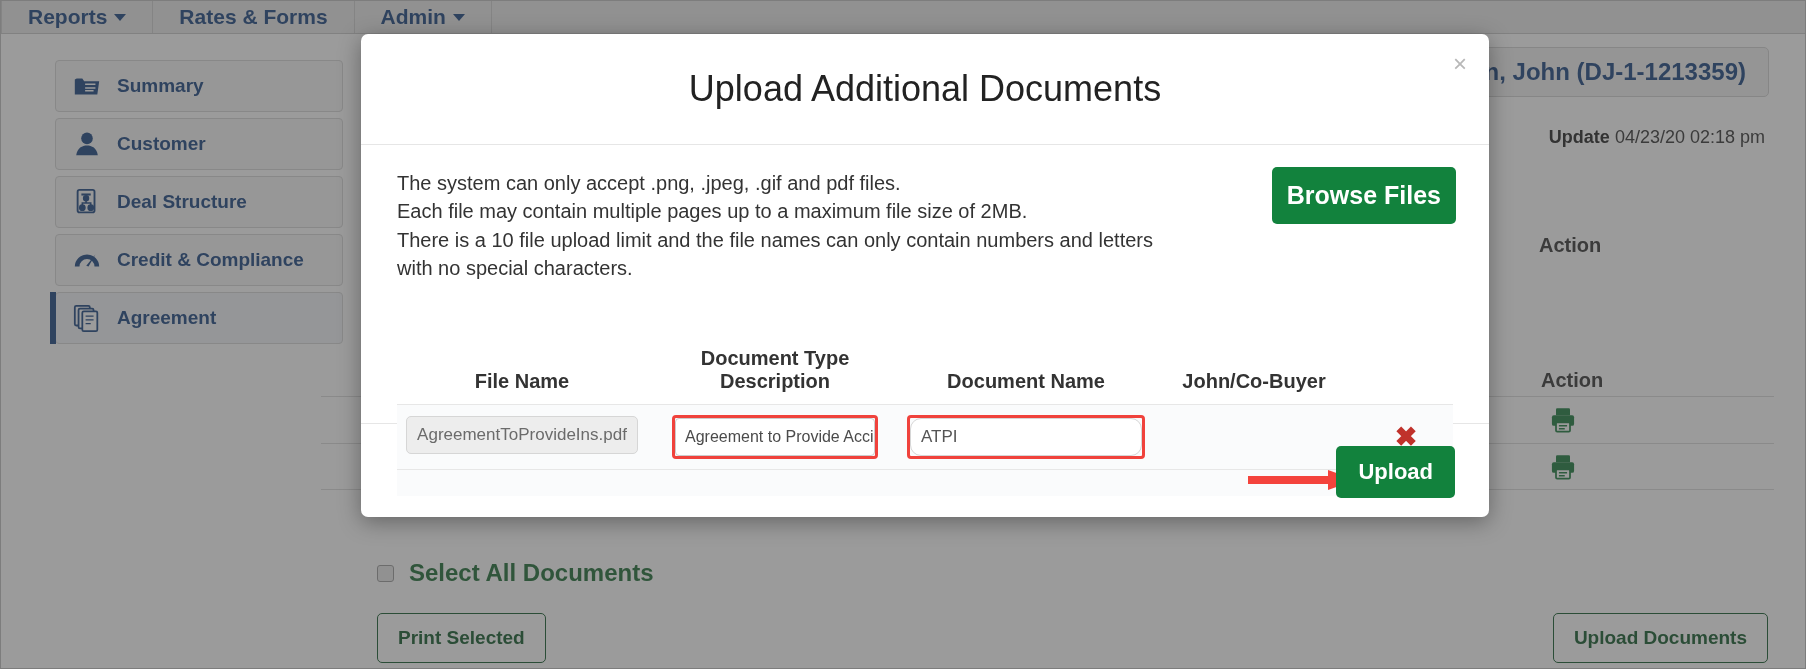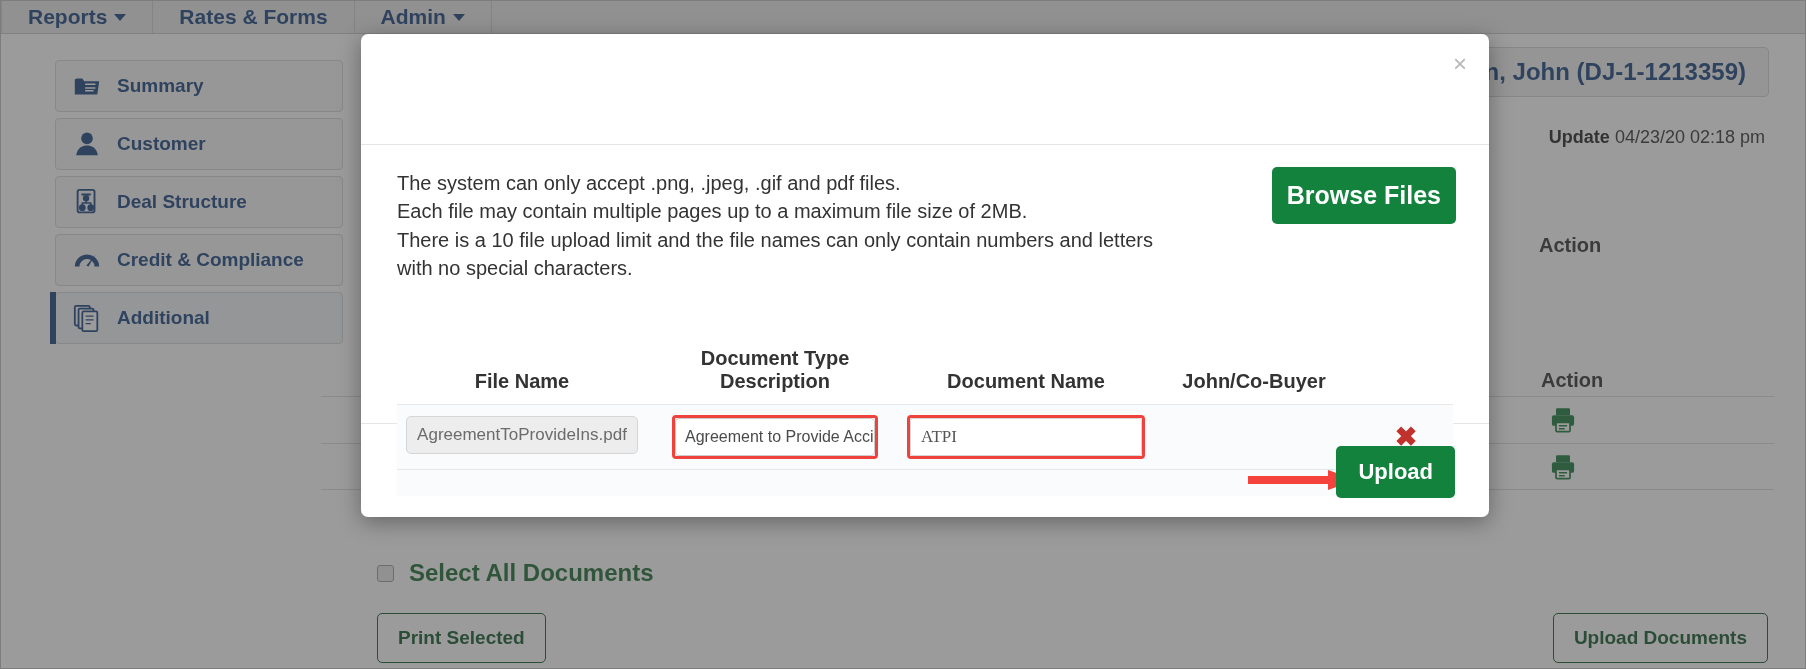--- a/index.html
+++ b/index.html
@@ -249,22 +249,22 @@
     border: 1px solid #ccc;
     border-radius: 4px;
     padding: 0 9px;
     font-size: 16px; color: #4b4b4b;
     white-space: nowrap; overflow: hidden;
   }
   .docname-input {
     width: 232px; height: 38px;
     background: #fff;
     border: 1px solid #d6d6d6;
-    border-radius: 3px;
-    font-family: Liberation Serif, serif;
+    border-radius: 11px;
+    font-family: Liberation Sans, sans-serif;
     font-size: 17px; color: #555;
     padding: 0 10px;
     outline: none;
   }
   .delete-x {
     font-size: 27px; font-weight: bold; color: #c0322b;
     cursor: pointer; line-height: 1;
   }
 
   .modal-footer {
@@ -350,21 +350,21 @@
 
       <div class="side-item active">
         <span class="side-icon">
           <svg viewBox="0 0 32 32" fill="none" stroke="#1a4480" stroke-width="1.9">
             <rect x="3" y="3" width="16" height="21" rx="1.5"></rect>
             <rect x="7" y="6" width="16" height="21" rx="1.5" fill="#ffffff"></rect>
             <rect x="11" y="9" width="16" height="21" rx="1.5" fill="#ffffff"></rect>
             <path d="M14.5 14 H23 M14.5 18 H23 M14.5 22 H20" stroke-width="1.5"></path>
           </svg>
         </span>
-        <span class="side-label">Additional</span>
+        <span class="side-label">Agreement</span>
       </div>
     </div>
 
     <div class="deal-pill">
       <span>en, John (DJ-1-1213359)</span>
     </div>
 
     <div class="deal-update">
       <b>Update</b>
       <span>04/23/20 02:18 pm</span>
@@ -405,20 +405,21 @@
     <button class="btn-outline-green" id="print-selected-btn">Print Selected</button>
 
     <button class="btn-outline-green" id="upload-documents-btn">Upload Documents</button>
   </div>
 
   <div class="dim"></div>
 
   <div class="modal">
 
     <div class="modal-header">
+      <div class="modal-title">Upload Additional Documents</div>
       <button class="modal-close">×</button>
     </div>
 
     <div class="modal-body">
       <div class="instructions" style="white-space: pre-line;">The system can only accept .png, .jpeg, .gif and pdf files.
 Each file may contain multiple pages up to a maximum file size of 2MB.
 There is a 10 file upload limit and the file names can only contain numbers and letters with no special characters.</div>
 
       <button class="btn-green-solid" id="browse-files-btn">Browse Files</button>
 

